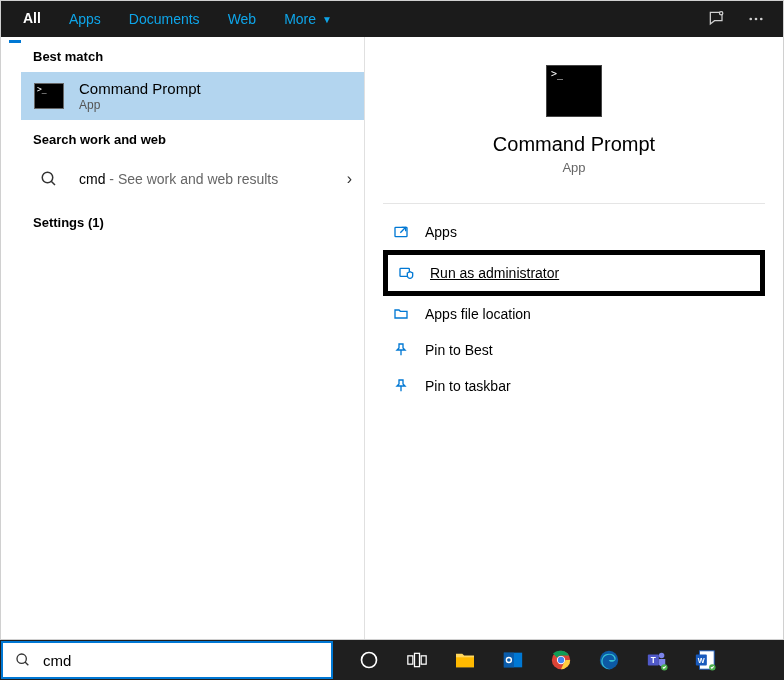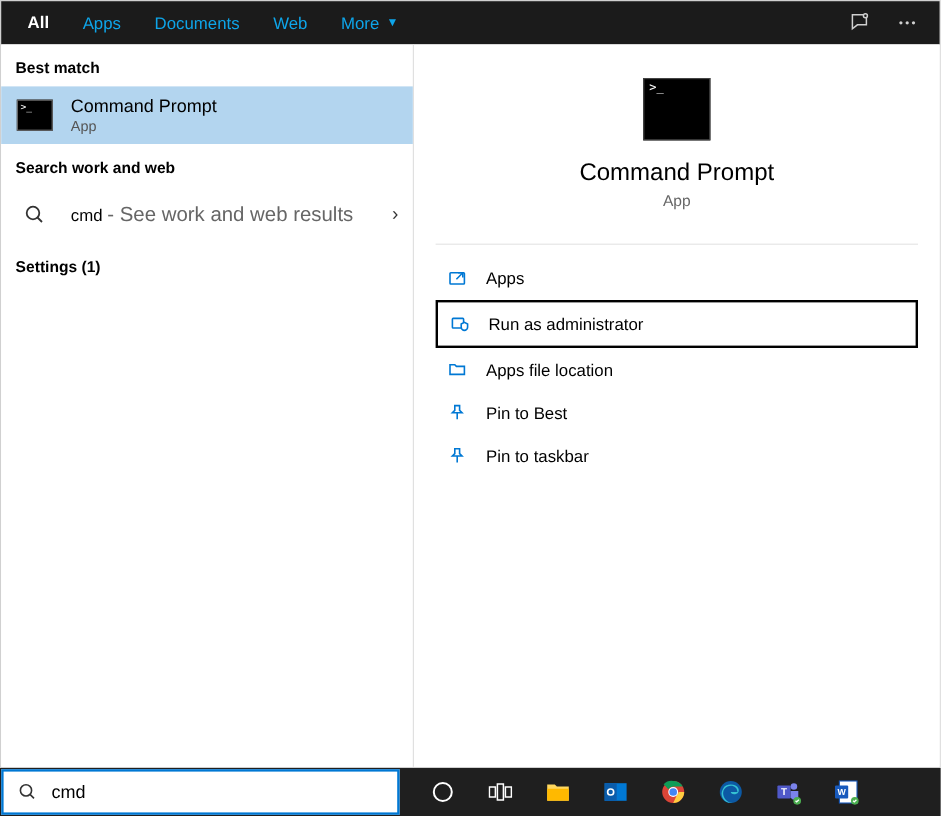--- a/index.html
+++ b/index.html
@@ -7,21 +7,21 @@
   
   .search-panel { width: 784px; height: 640px; background: #fff; display: flex; flex-direction: column; border: 1px solid #d0d0d0; }
   
   .tabs { height: 36px; background: #1b1b1b; display: flex; align-items: center; padding: 0 8px; }
   .tab { color: #0ea5e9; font-size: 14px; padding: 0 14px; height: 48px; display: flex; align-items: center; cursor: pointer; }
   .tab.active { color: #fff; border-bottom: 3px solid #0078d4; font-weight: 600; }
   .tab .chevron { margin-left: 6px; font-size: 10px; }
   .tabs-spacer { flex: 1; }
   .tab-icon { color: #d0d0d0; padding: 0 10px; font-size: 18px; cursor: pointer; }
   
-  .content { flex: 1; display: flex; }
+  .content { flex: 1; display: flex; margin-left: 20px; }
   .left { width: 344px; background: #fff; border-right: 1px solid #e0e0e0; display: flex; flex-direction: column; }
   .right { flex: 1; background: #fff; padding: 20px 0; }
   
   .section-header { font-size: 13px; font-weight: 600; color: #000; padding: 12px 16px 8px 12px; }
   
   .result-row { display: flex; align-items: center; padding: 8px 12px; cursor: pointer; }
   .result-row.selected { background: #b3d5ef; }
   .result-icon { width: 32px; height: 32px; margin-right: 14px; display: flex; align-items: center; justify-content: center; }
   .cmd-icon { width: 30px; height: 26px; background: #000; border: 1px solid #666; position: relative; }
   .cmd-icon::before { content: ">_"; color: #fff; font-size: 8px; position: absolute; top: 1px; left: 2px; font-family: monospace; }
@@ -31,21 +31,21 @@
   .result-arrow { color: #333; font-size: 16px; }
   
   .preview-thumb { width: 56px; height: 52px; background: #000; border: 1px solid #444; margin: 8px auto 16px auto; position: relative; }
   .preview-thumb::before { content: ">_"; color: #fff; font-size: 10px; position: absolute; top: 2px; left: 4px; font-family: monospace; }
   .preview-title { font-size: 20px; text-align: center; color: #000; font-weight: 400; }
   .preview-sub { font-size: 13px; text-align: center; color: #666; margin-top: 4px; }
   .preview-divider { border: none; border-top: 1px solid #e5e5e5; margin: 28px 18px 10px 18px; }
   
   .action-list { padding: 0 18px; }
   .action-item { display: flex; align-items: center; padding: 10px 8px; font-size: 14px; color: #000; cursor: pointer; }
-  .action-item.highlighted { border: 2px solid #000000; }
+  .action-item.highlighted { border: 5px solid #000000; text-decoration: underline; }
   .action-icon { width: 20px; margin-right: 14px; color: #0078d4; display: flex; justify-content: center; }
   
   .taskbar { position: absolute; bottom: 0; left: 0; width: 784px; height: 40px; background: #1f1f1f; display: flex; align-items: center; }
   .search-box { width: 332px; height: 38px; background: #fff; border: 2px solid #0078d4; display: flex; align-items: center; margin: 1px; }
   .search-box .glass { padding: 0 12px; color: #333; font-size: 16px; }
   .search-box input { border: none; outline: none; font-size: 15px; flex: 1; background: transparent; }
   .taskbar-icons { display: flex; align-items: center; gap: 2px; padding-left: 12px; }
   .tb-icon { width: 46px; height: 40px; display: flex; align-items: center; justify-content: center; cursor: pointer; }
   
   svg { display: block; }
@@ -97,21 +97,21 @@
       <div class="section-header">Search work and web</div>
 
       <div class="result-row">
         <div class="result-icon">
           <svg width="18" height="18" viewBox="0 0 24 24" fill="none" stroke="#333" stroke-width="2">
               <circle cx="10" cy="10" r="7"></circle>
               <line x1="20" y1="20" x2="15" y2="15"></line>
             </svg>
         </div>
         <div class="result-text">
-          <span class="result-title" style="font-size:14px"><span>cmd</span> <span style="color:#666;font-size:17px">- <span>See work and web results</span></span></span>
+          <span class="result-title" style="font-size:14px"><span>cmd</span> <span style="color:#666;font-size:14px">- <span>See work and web results</span></span></span>
         </div>
         <div class="result-arrow">›</div>
       </div>
 
       <div class="section-header">Settings (1)</div>
     </div>
 
     <div class="right">
       <div class="preview-thumb"></div>
       <div class="preview-title">Command Prompt</div>

